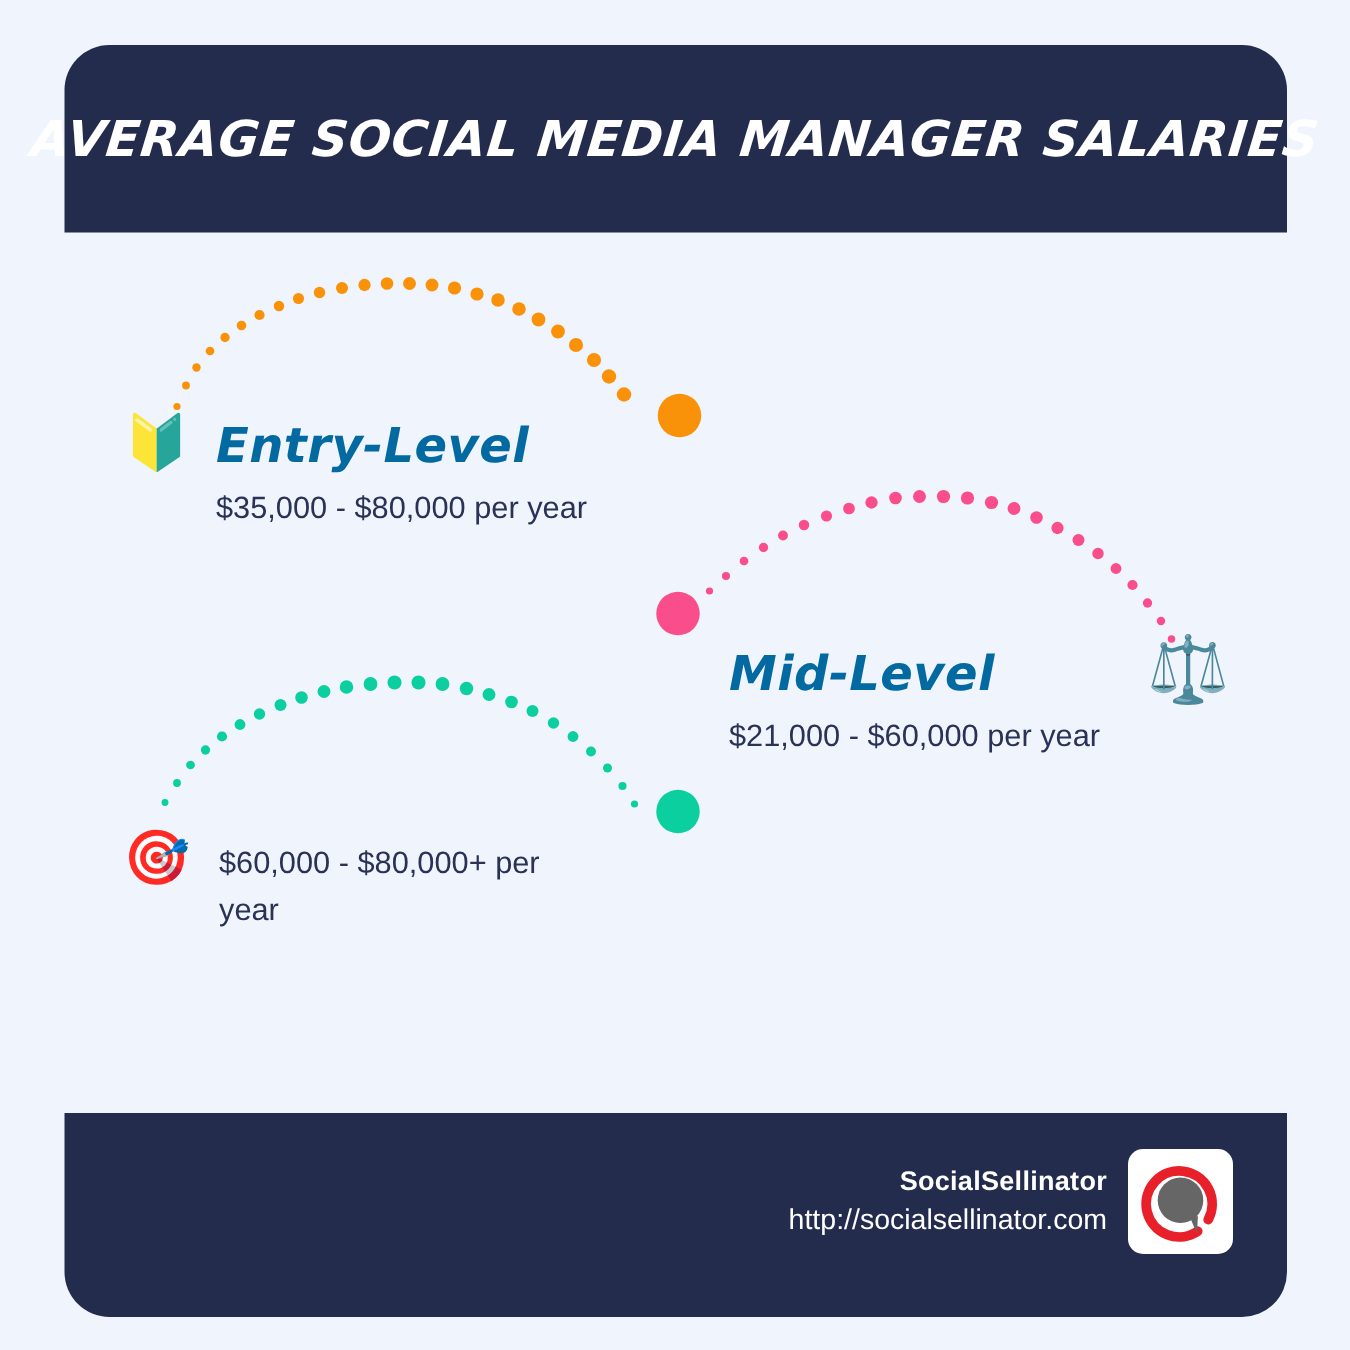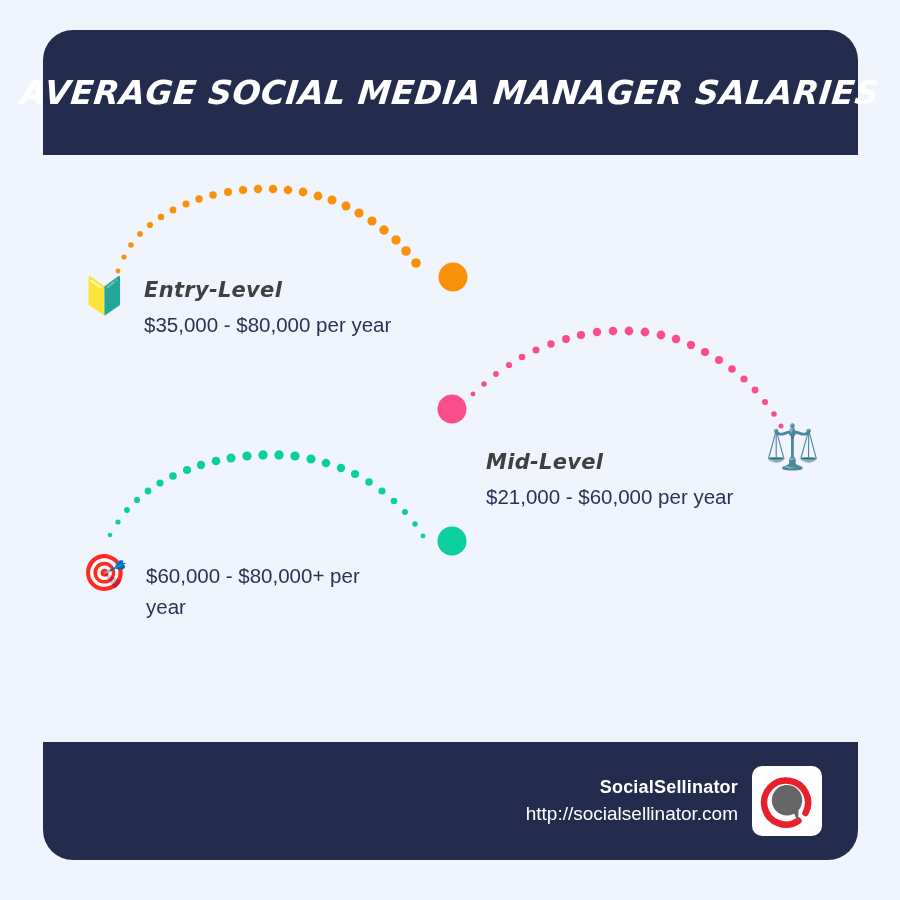--- a/index.html
+++ b/index.html
@@ -63,58 +63,58 @@
     align-items: center;
     gap: 10px;
   }
   .level-emoji {
     font-size: 36px;
     line-height: 1;
     font-family: "DejaVu Sans", sans-serif;
   }
   .level-name {
     font-family: "DejaVu Sans", sans-serif;
-    font-size: 21px;
+    font-size: 32px;
     font-weight: 700;
     font-style: italic;
-    color: #404040;
+    color: #0369a1;
     letter-spacing: 0.3px;
     white-space: nowrap;
   }
   .level-salary {
     font-family: "Liberation Sans", sans-serif;
     font-size: 20.5px;
     color: #2a3356;
     line-height: 1.5;
     margin-top: 8px;
   }
 
   #level-entry  { left: 144px; top: 278px; }
   #level-entry .level-emoji { position: absolute; left: -62px; top: 0px; }
-  #level-mid    { left: 486px; top: 450px; }
+  #level-mid    { left: 486px; top: 430px; }
   #level-senior { left: 146px; top: 553px; width: 250px; }
   #level-senior .level-emoji { position: absolute; left: -64px; top: 2px; }
 
   
   .scales-emoji {
     position: absolute;
     left: 765px;
     top: 425px;
     font-size: 44px;
     line-height: 1;
     font-family: "DejaVu Sans", sans-serif;
   }
 
   
   .footer-bar {
     position: absolute;
     left: 43px;
     top: 742px;
     width: 815px;
-    height: 118px;
+    height: 136px;
     background: #232c4d;
     border-radius: 0 0 30px 30px;
   }
   .footer-inner {
     position: absolute;
     right: 36px;
     top: 0;
     height: 118px;
     display: flex;
     align-items: center;

